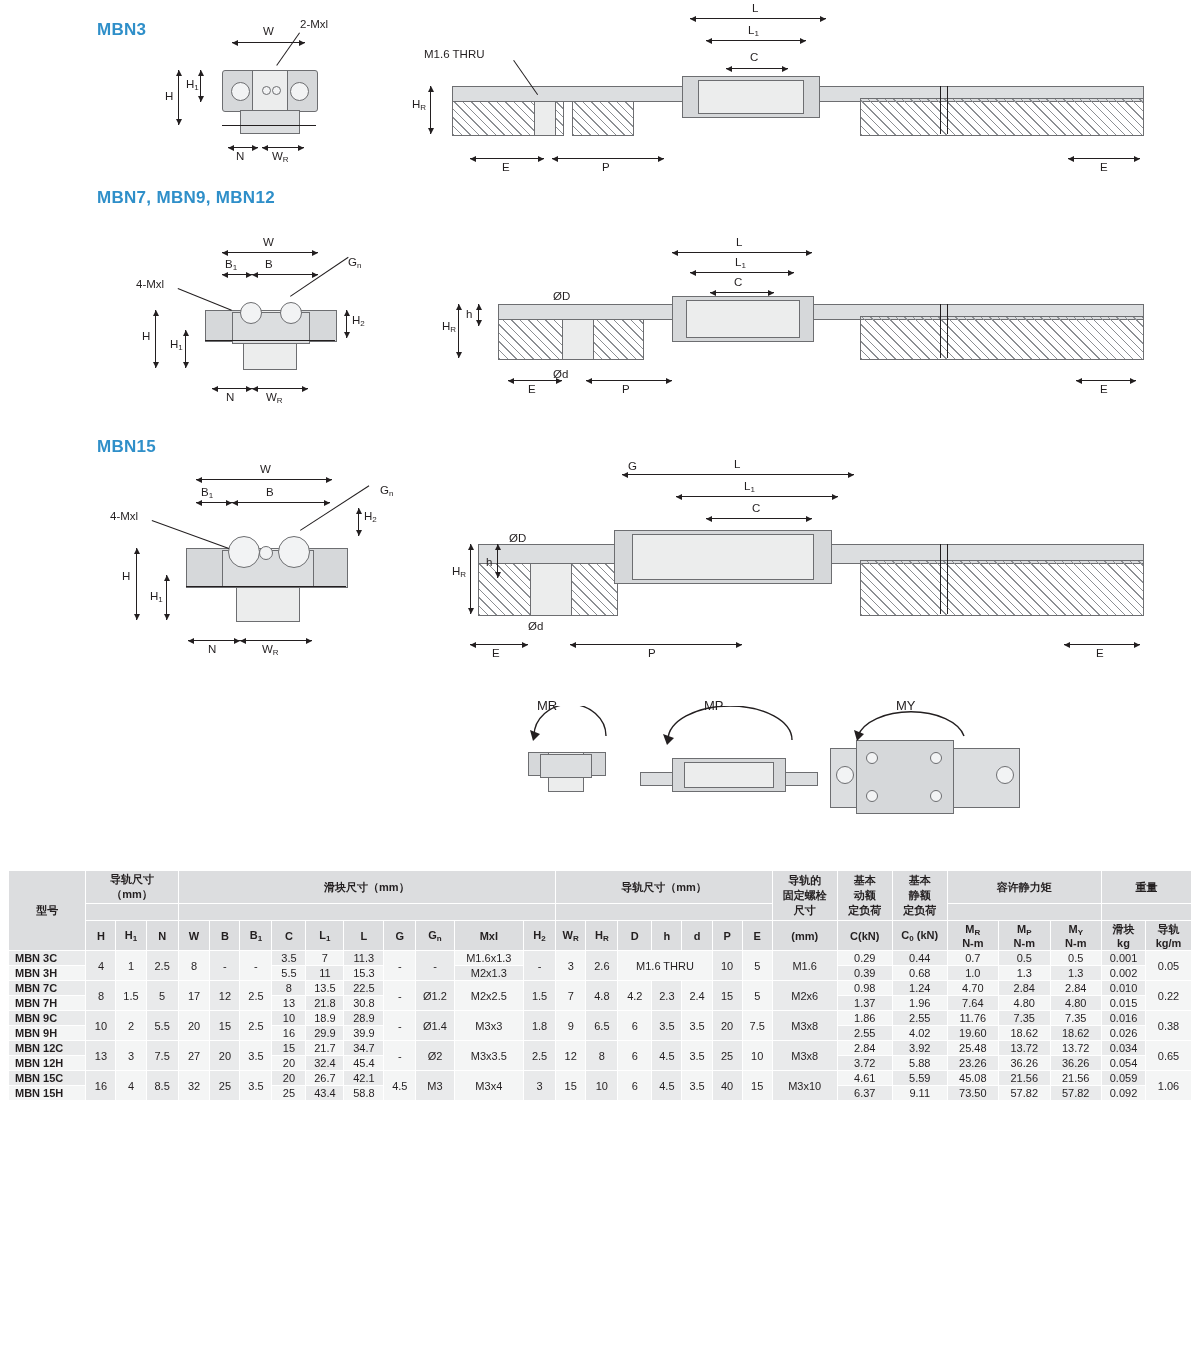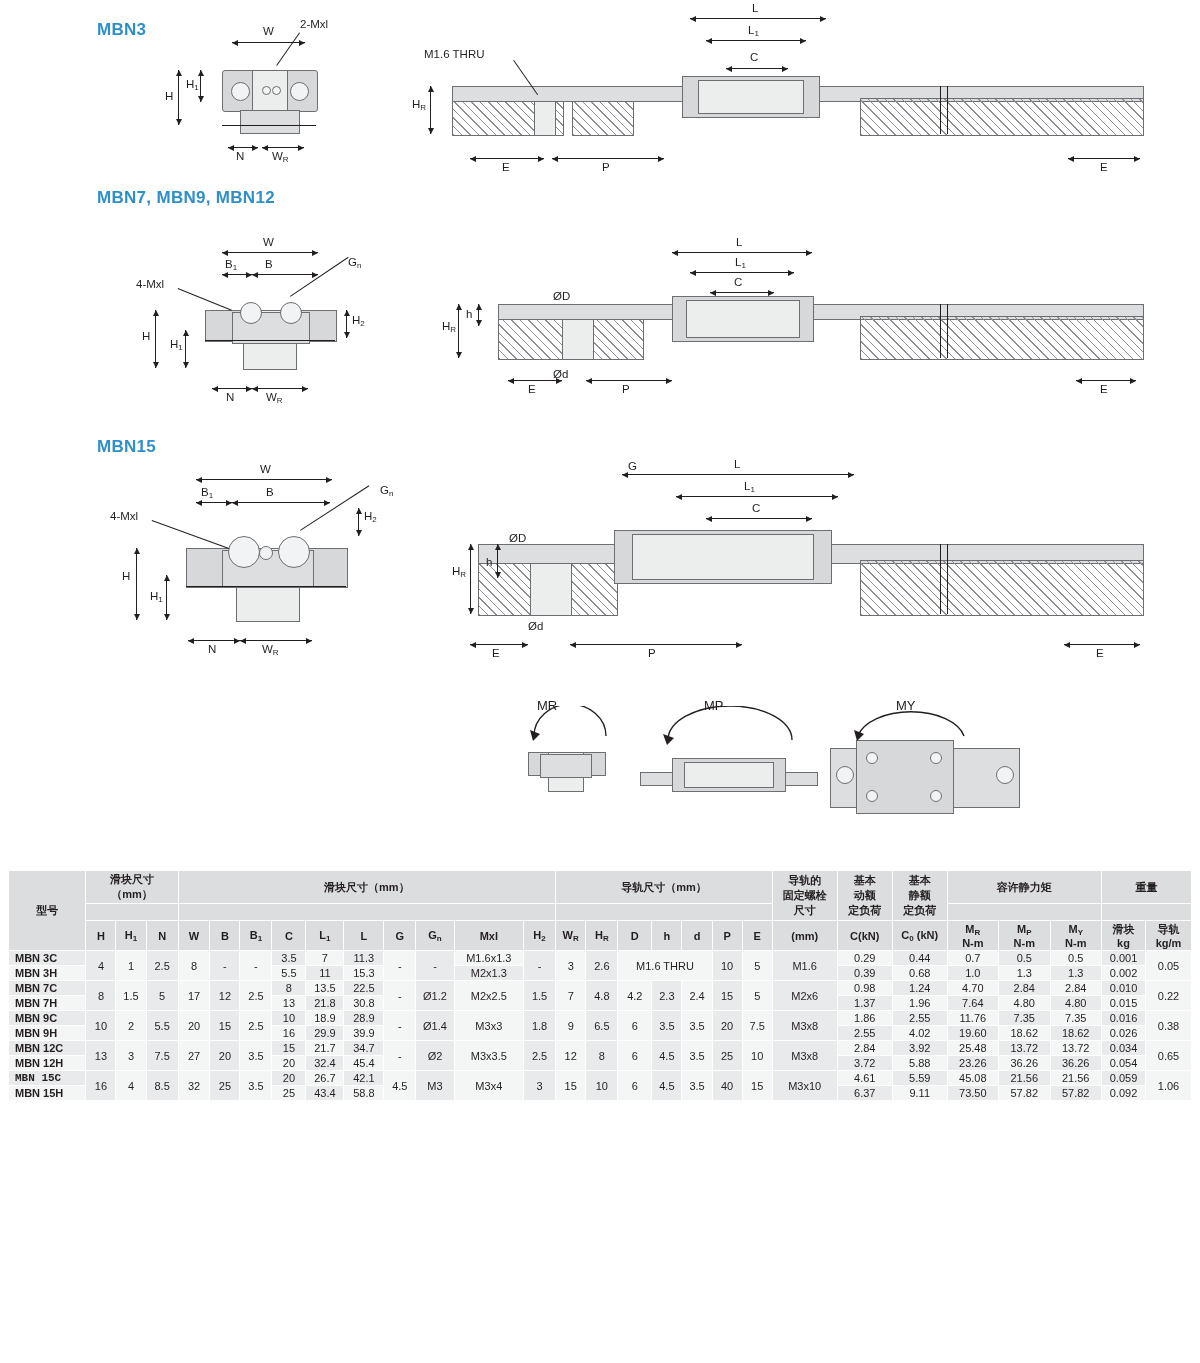--- a/index.html
+++ b/index.html
@@ -271,21 +271,21 @@
     <path d="M6 30 A54 30 0 0 1 112 30" fill="none" stroke="#231f20" stroke-width="1.4"></path>
     <polygon points="2,24 12,28 5,35" fill="#231f20"></polygon>
   </svg>
 </div>
 
 <table class="spec">
   <thead>
     <tr>
       <th class="hd" rowspan="3" style="width:76px;">型号</th>
       <th class="hd" colspan="3">
-        <div>滑块尺寸</div>
+        <div>导轨尺寸</div>
         <div>（mm）</div>
       </th>
       <th class="hd" colspan="10">
         <span>滑块尺寸（mm）</span>
       </th>
       <th class="hd" colspan="7">
         <span>导轨尺寸（mm）</span>
       </th>
       <th class="hd" rowspan="2" style="width:62px;">
         <div>导轨的</div>
@@ -522,21 +522,21 @@
       <td class="alt">45.4</td>
       <td>3.72</td>
       <td class="alt">5.88</td>
       <td>23.26</td>
       <td class="alt">36.26</td>
       <td>36.26</td>
       <td class="alt">0.054</td>
     </tr>
 
     <tr>
-      <td style="text-align:left;padding-left:6px;font-weight:bold;font-family:Liberation Mono, monospace;">MBN 15C</td>
+      <td style="text-align:left;padding-left:6px;font-weight:bold;">MBN 15C</td>
       <td rowspan="2">16</td>
       <td rowspan="2" class="alt">4</td>
       <td rowspan="2">8.5</td>
       <td rowspan="2" class="alt">32</td>
       <td rowspan="2">25</td>
       <td rowspan="2" class="alt">3.5</td>
       <td>20</td>
       <td class="alt">26.7</td>
       <td>42.1</td>
       <td rowspan="2" class="alt">4.5</td>

